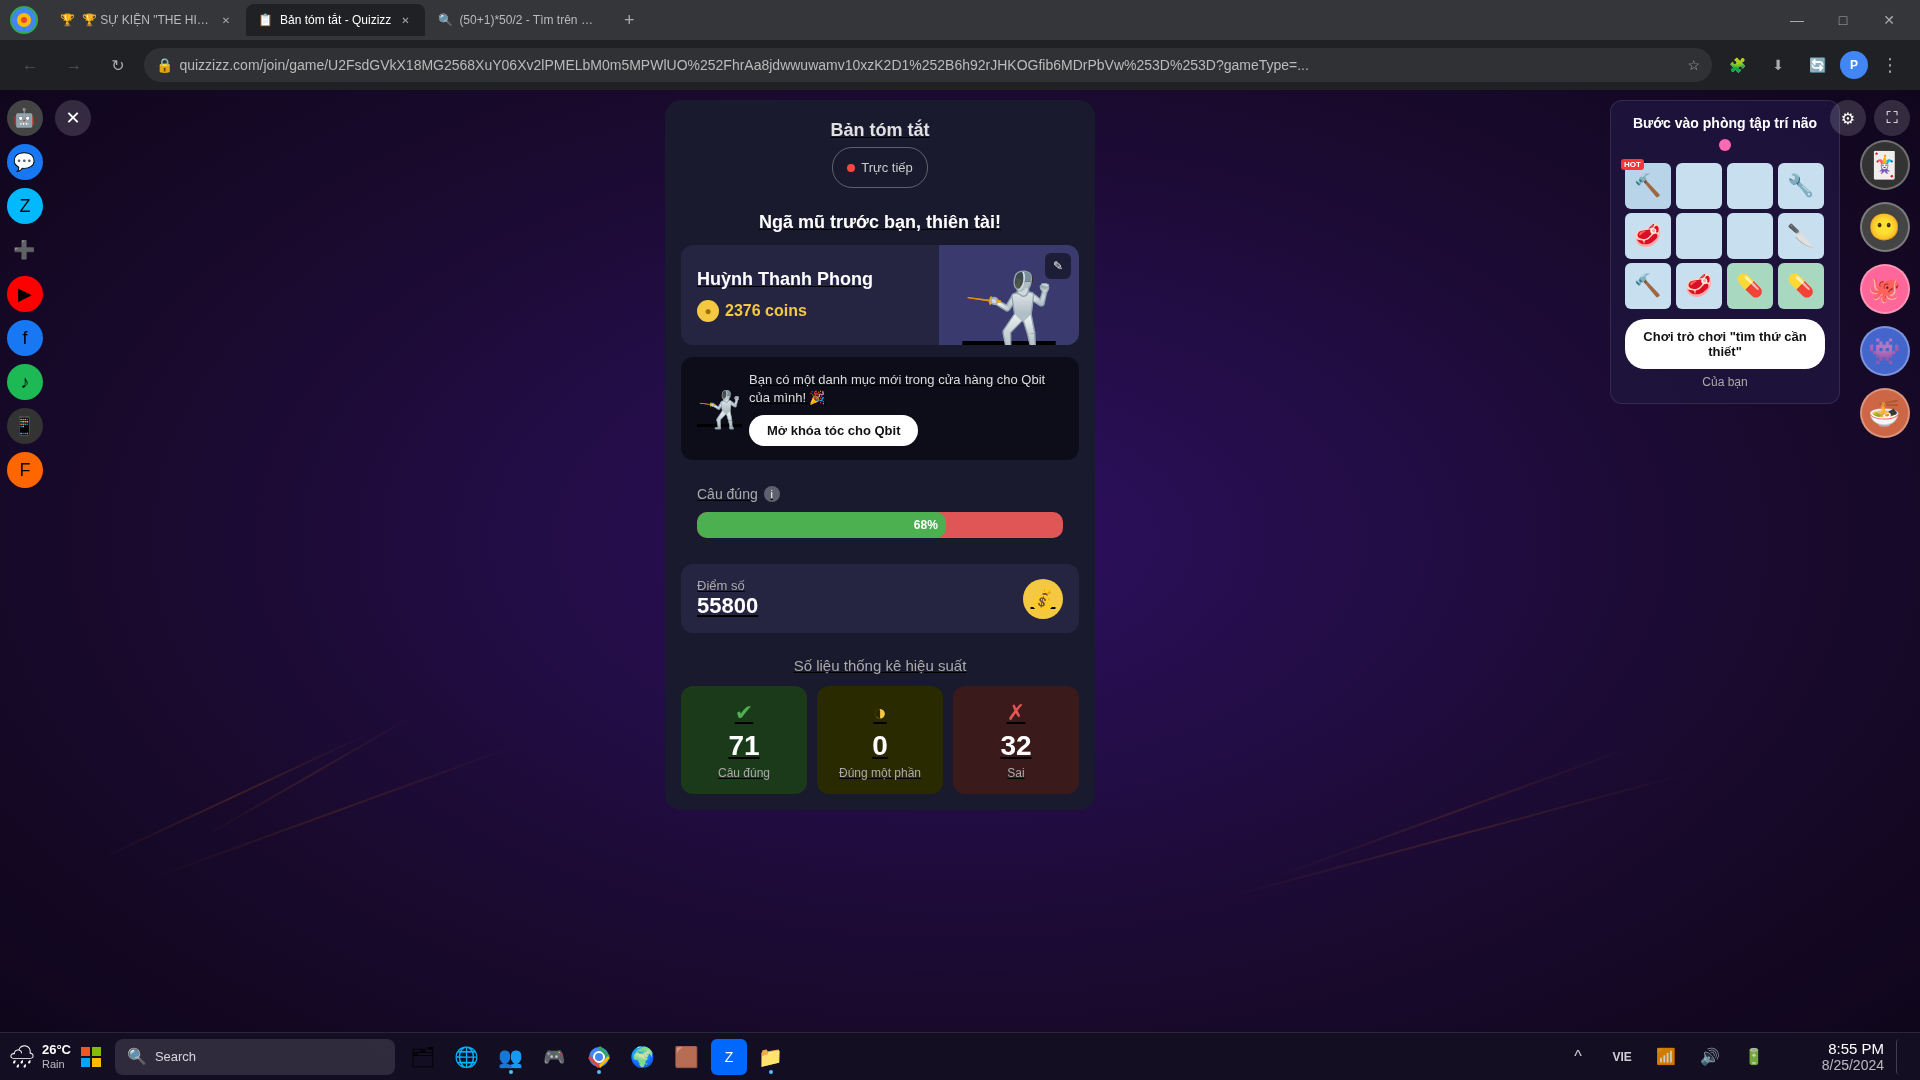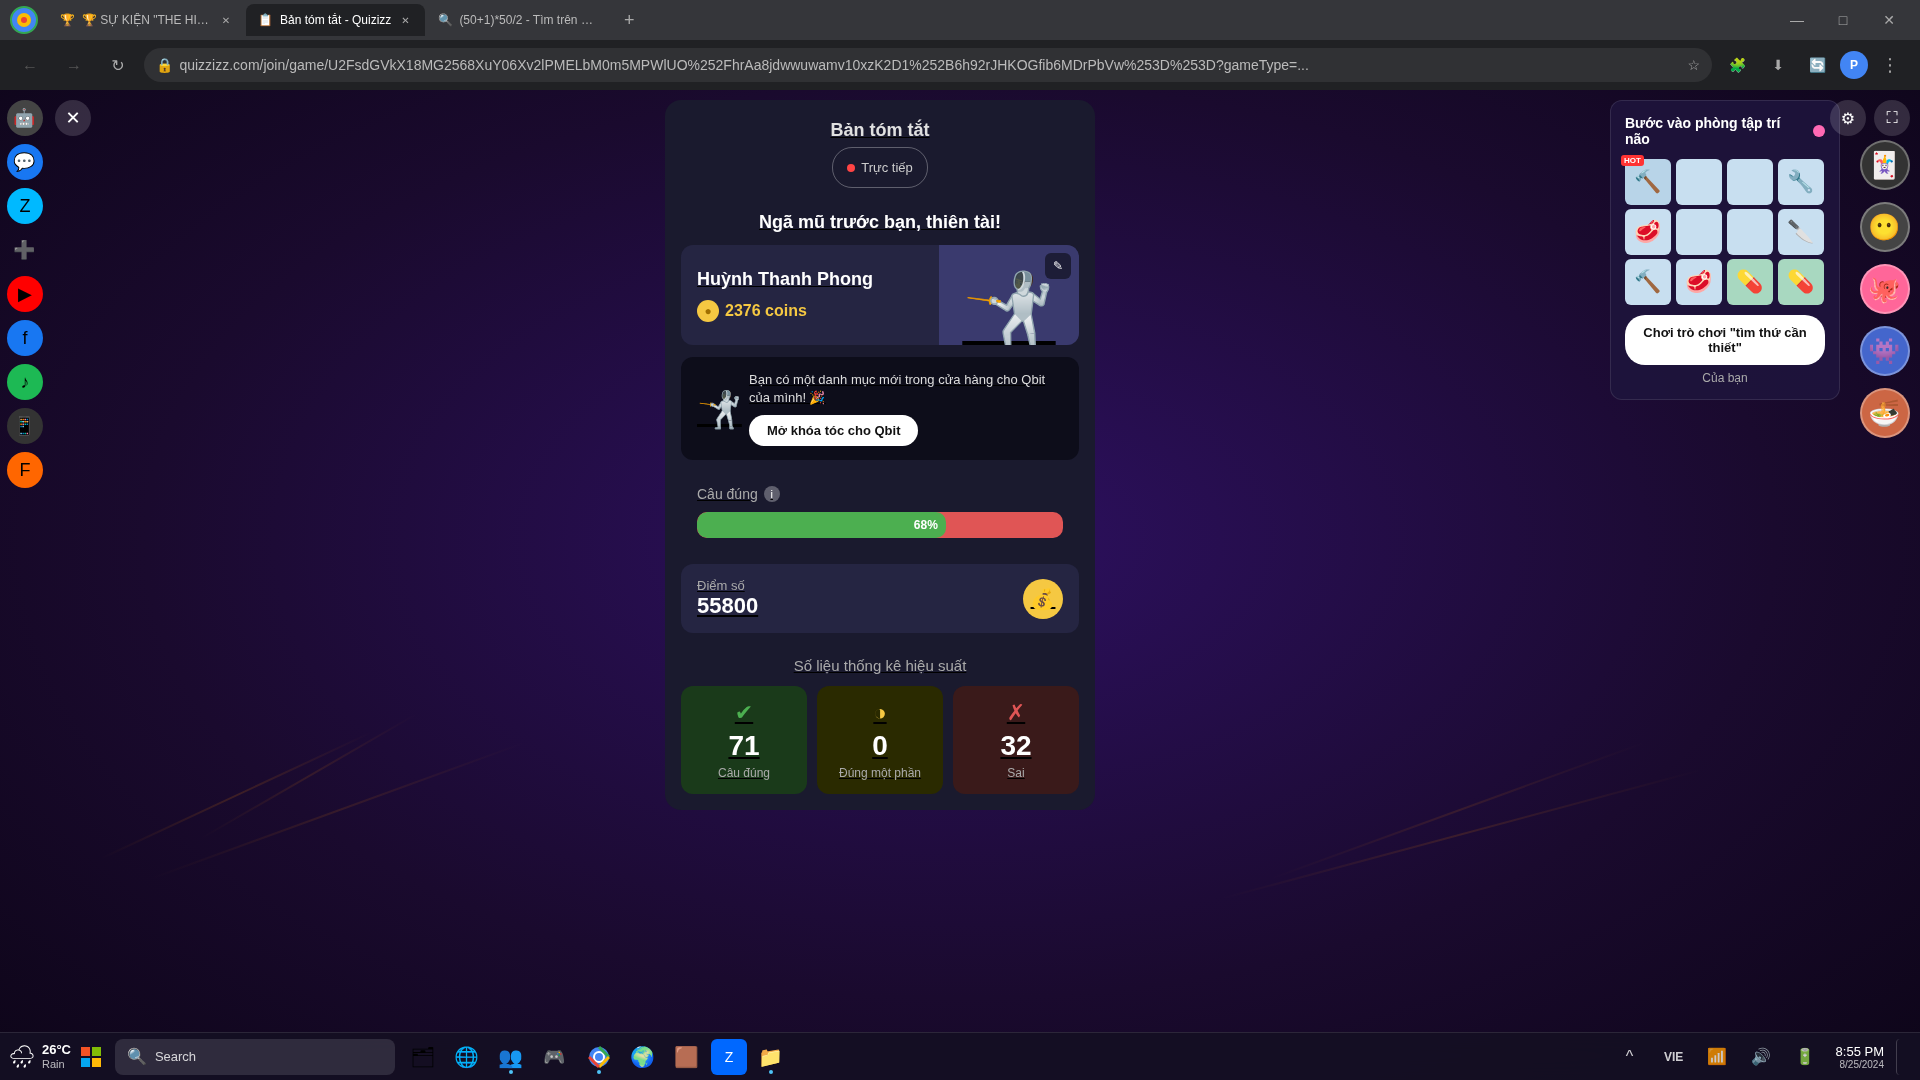--- a/index.html
+++ b/index.html
@@ -560,20 +560,21 @@
       border: 1px solid rgba(255,255,255,0.1);
     }
     .brain-room-header {
       display: flex;
       align-items: center;
       gap: 8px;
       font-size: 14px;
       font-weight: 600;
       color: white;
       margin-bottom: 12px;
+      flex-direction: column;
     }
     .pink-dot {
       width: 12px;
       height: 12px;
       border-radius: 50%;
       background: #ff69b4;
     }
     .items-grid {
       display: grid;
       grid-template-columns: repeat(4, 1fr);
@@ -714,26 +715,27 @@
       border-radius: 6px;
     }
     .taskbar-clock {
       display: flex;
       flex-direction: column;
       align-items: flex-end;
       cursor: pointer;
       padding: 0 4px;
     }
     .clock-time {
-      font-size: 13px;
+      font-size: 15px;
       color: white;
       font-weight: 500;
+      margin-left: 44px;
     }
     .clock-date {
-      font-size: 10px;
+      font-size: 14px;
       color: rgba(255,255,255,0.7);
     }
     .weather-widget {
       display: flex;
       align-items: center;
       gap: 6px;
       color: white;
       font-size: 13px;
       cursor: pointer;
     }

